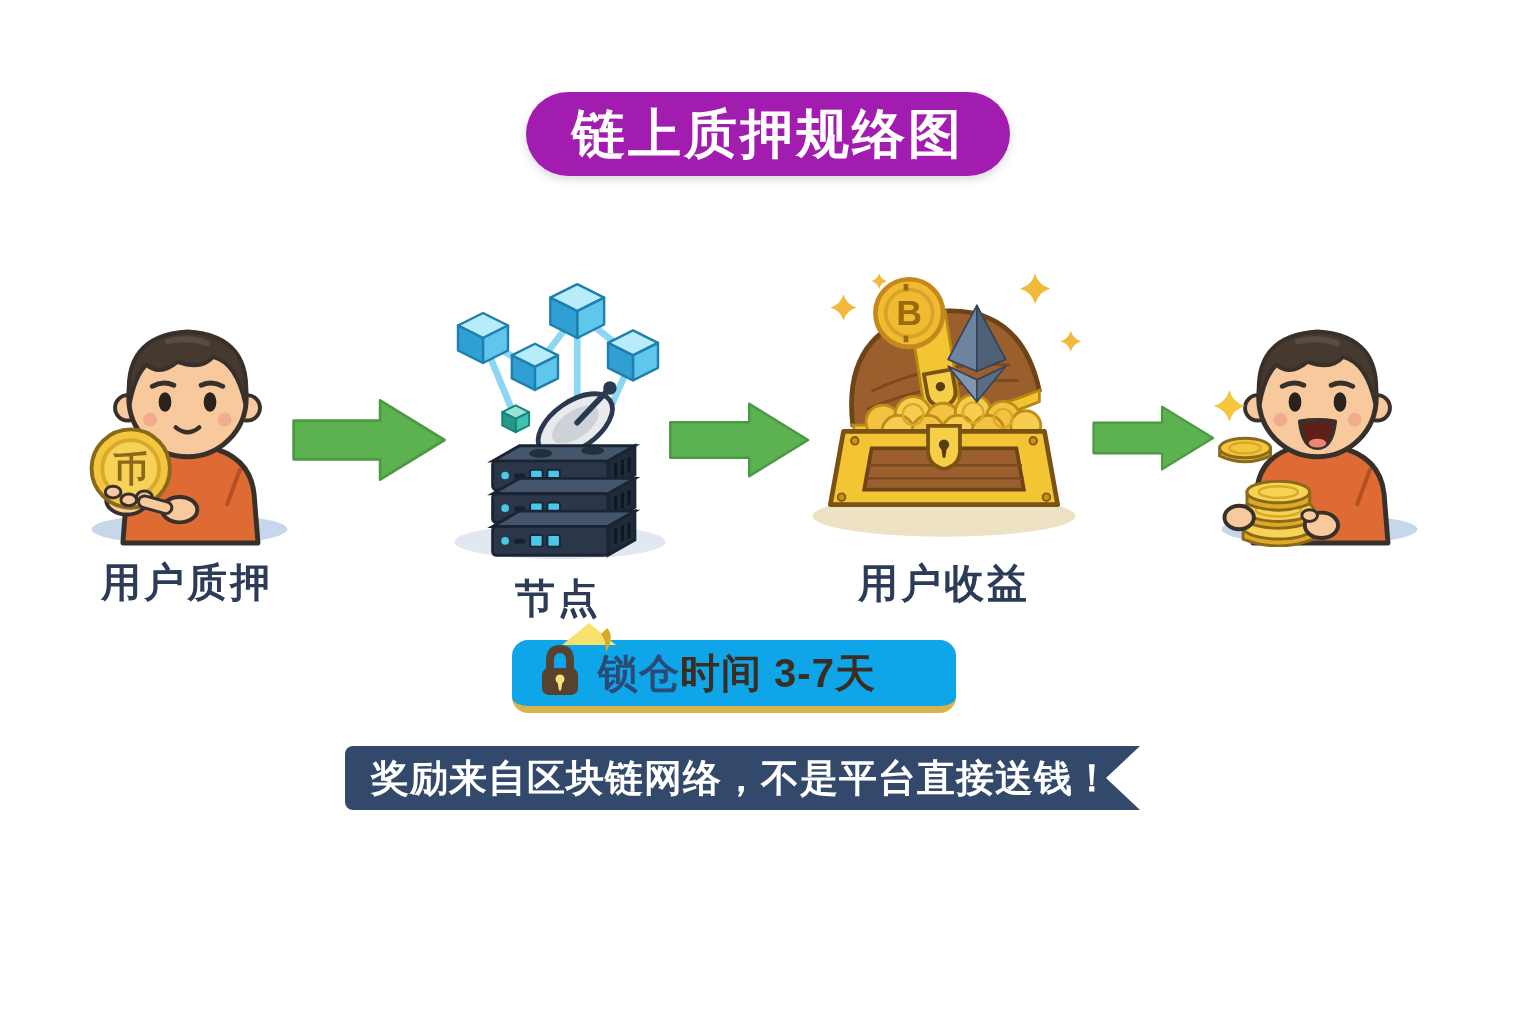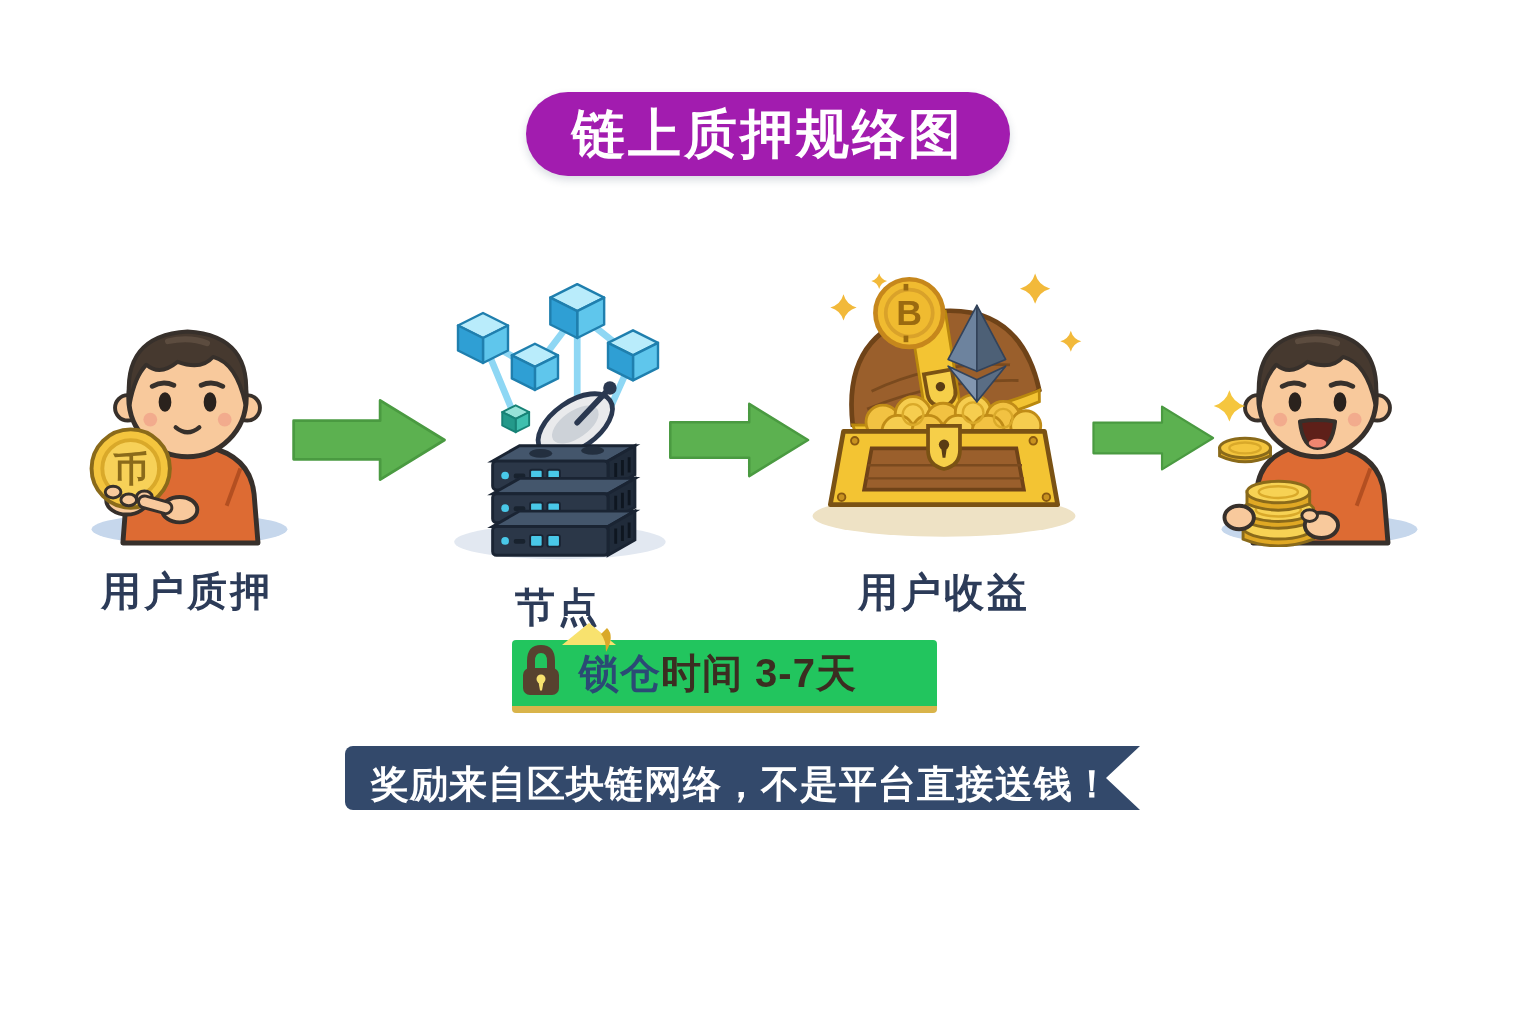--- a/index.html
+++ b/index.html
@@ -11,51 +11,51 @@
   .title-pill{
     position:absolute;top:92px;left:50%;transform:translateX(-50%);
     background:#a21caf;color:#ffffff;border-radius:44px;
     font-size:53px;font-weight:bold;letter-spacing:3px;
     padding:0 46px;height:84px;line-height:84px;white-space:nowrap;
     box-shadow:0 4px 8px rgba(40,60,90,.18);
   }
   
   .step{position:absolute;display:flex;flex-direction:column;align-items:center;}
   .step .label{
-    font-size:40px;font-weight:bold;color:#2c3b58;margin-top:13px;
+    font-size:40px;font-weight:bold;color:#2c3b58;margin-top:4px;
     letter-spacing:3px;white-space:nowrap;
   }
   #step1{left:62px;top:300px;width:250px;}
   #step2{left:428px;top:263px;width:260px;font-family:Liberation Serif, serif;}
   #step3{left:786px;top:266px;width:316px;}
   #step4{left:1192px;top:300px;width:250px;}
   .arrow{position:absolute;}
   #arrow1{left:284px;top:394px;}
   #arrow2{left:664px;top:398px;}
   #arrow3{left:1092px;top:398px;}
   
   .lock-badge{
     position:absolute;left:512px;top:640px;width:420px;height:66px;
-    background:#22c55e;border-radius:4px;border-bottom:7px solid #d9b44a;
-    display:flex;align-items:center;padding-left:5px;box-sizing:content-box;
+    background:#0ea5e9;border-radius:16px;border-bottom:7px solid #d9b44a;
+    display:flex;align-items:center;padding-left:24px;box-sizing:content-box;
   }
   .badge-tail{
     position:absolute;top:-17px;left:50px;width:0;height:0;
     border-left:27px solid transparent;border-right:27px solid transparent;
     border-bottom:22px solid #f8e26e;
   }
   .badge-quote{position:absolute;top:-14px;left:86px;}
   .badge-text{font-size:40px;font-weight:bold;margin-left:14px;white-space:nowrap;letter-spacing:1px;}
   .badge-text .blue{color:#2b4a75;}
   .badge-text .dark{color:#3b2d21;}
   
   .bottom-banner{
     position:absolute;left:345px;top:746px;width:795px;height:64px;
     background:#33496b;color:#ffffff;font-size:38px;font-weight:bold;
-    display:flex;align-items:flex-end;padding-left:26px;box-sizing:border-box;
+    display:flex;align-items:center;padding-left:26px;box-sizing:border-box;
     border-radius:8px 0 0 8px;letter-spacing:1px;white-space:nowrap;
     clip-path:polygon(0 0,100% 0,calc(100% - 34px) 50%,100% 100%,0 100%);
   }
 </style>
 </head>
 <body>
 
 <div class="canvas">
 
   <div class="title-pill">链上质押规络图</div>

